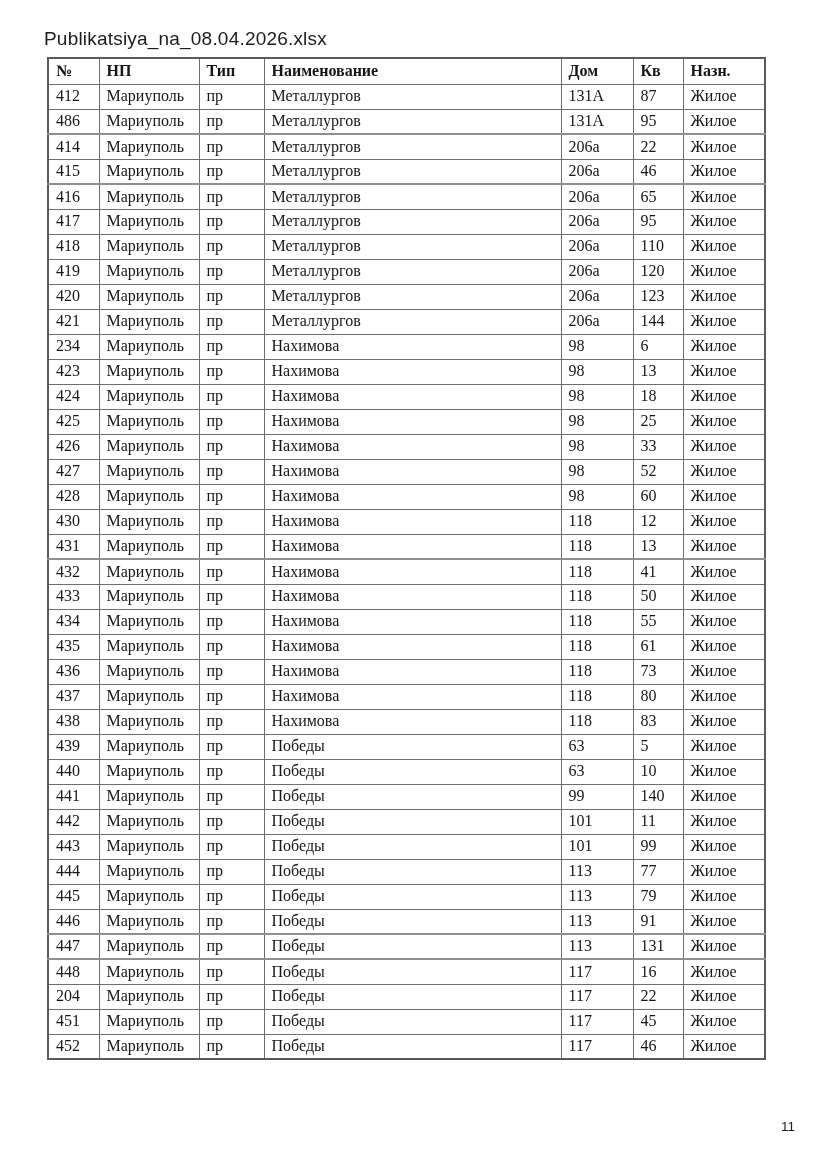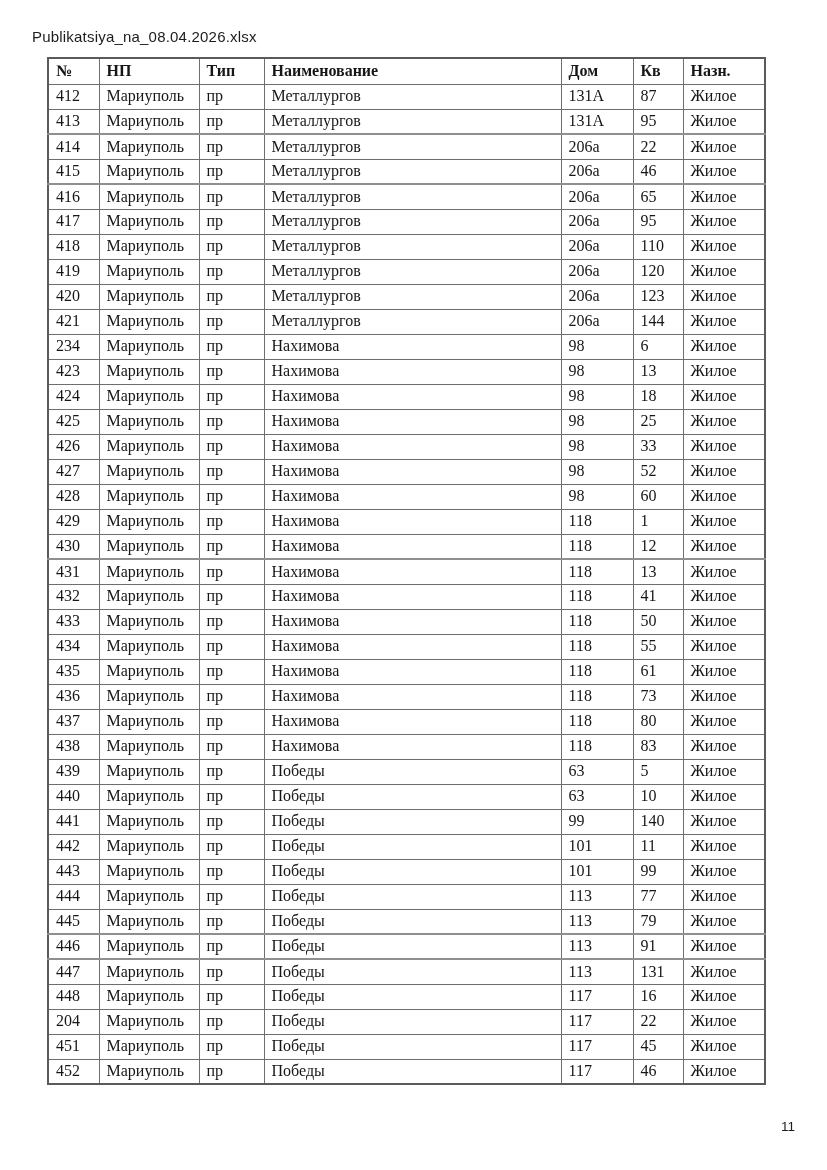--- a/index.html
+++ b/index.html
@@ -7,24 +7,24 @@
   body {
     width: 827px;
     height: 1170px;
     position: relative;
     font-family: "Liberation Serif", serif;
     color: #161616;
     overflow: hidden;
   }
   .doc-filename {
     position: absolute;
-    left: 32px;
+    left: 44px;
     top: 28px;
     font-family: "Liberation Sans", sans-serif;
-    font-size: 15px;
+    font-size: 19px;
     color: #1c1c1c;
     letter-spacing: 0.2px;
   }
   table.data-table {
     position: absolute;
     left: 47px;
     top: 57px;
     width: 717px;
     border-collapse: collapse;
     table-layout: fixed;
@@ -96,21 +96,21 @@
       <tr>
         <td>412</td>
         <td>Мариуполь</td>
         <td>пр</td>
         <td>Металлургов</td>
         <td>131А</td>
         <td>87</td>
         <td>Жилое</td>
       </tr>
       <tr>
-        <td>413</td>
+        <td>486</td>
         <td>Мариуполь</td>
         <td>пр</td>
         <td>Металлургов</td>
         <td>131А</td>
         <td>95</td>
         <td>Жилое</td>
       </tr>
       <tr>
         <td>414</td>
         <td>Мариуполь</td>
@@ -237,29 +237,20 @@
         <td>52</td>
         <td>Жилое</td>
       </tr>
       <tr>
         <td>428</td>
         <td>Мариуполь</td>
         <td>пр</td>
         <td>Нахимова</td>
         <td>98</td>
         <td>60</td>
-        <td>Жилое</td>
-      </tr>
-      <tr>
-        <td>429</td>
-        <td>Мариуполь</td>
-        <td>пр</td>
-        <td>Нахимова</td>
-        <td>118</td>
-        <td>1</td>
         <td>Жилое</td>
       </tr>
       <tr>
         <td>430</td>
         <td>Мариуполь</td>
         <td>пр</td>
         <td>Нахимова</td>
         <td>118</td>
         <td>12</td>
         <td>Жилое</td>

